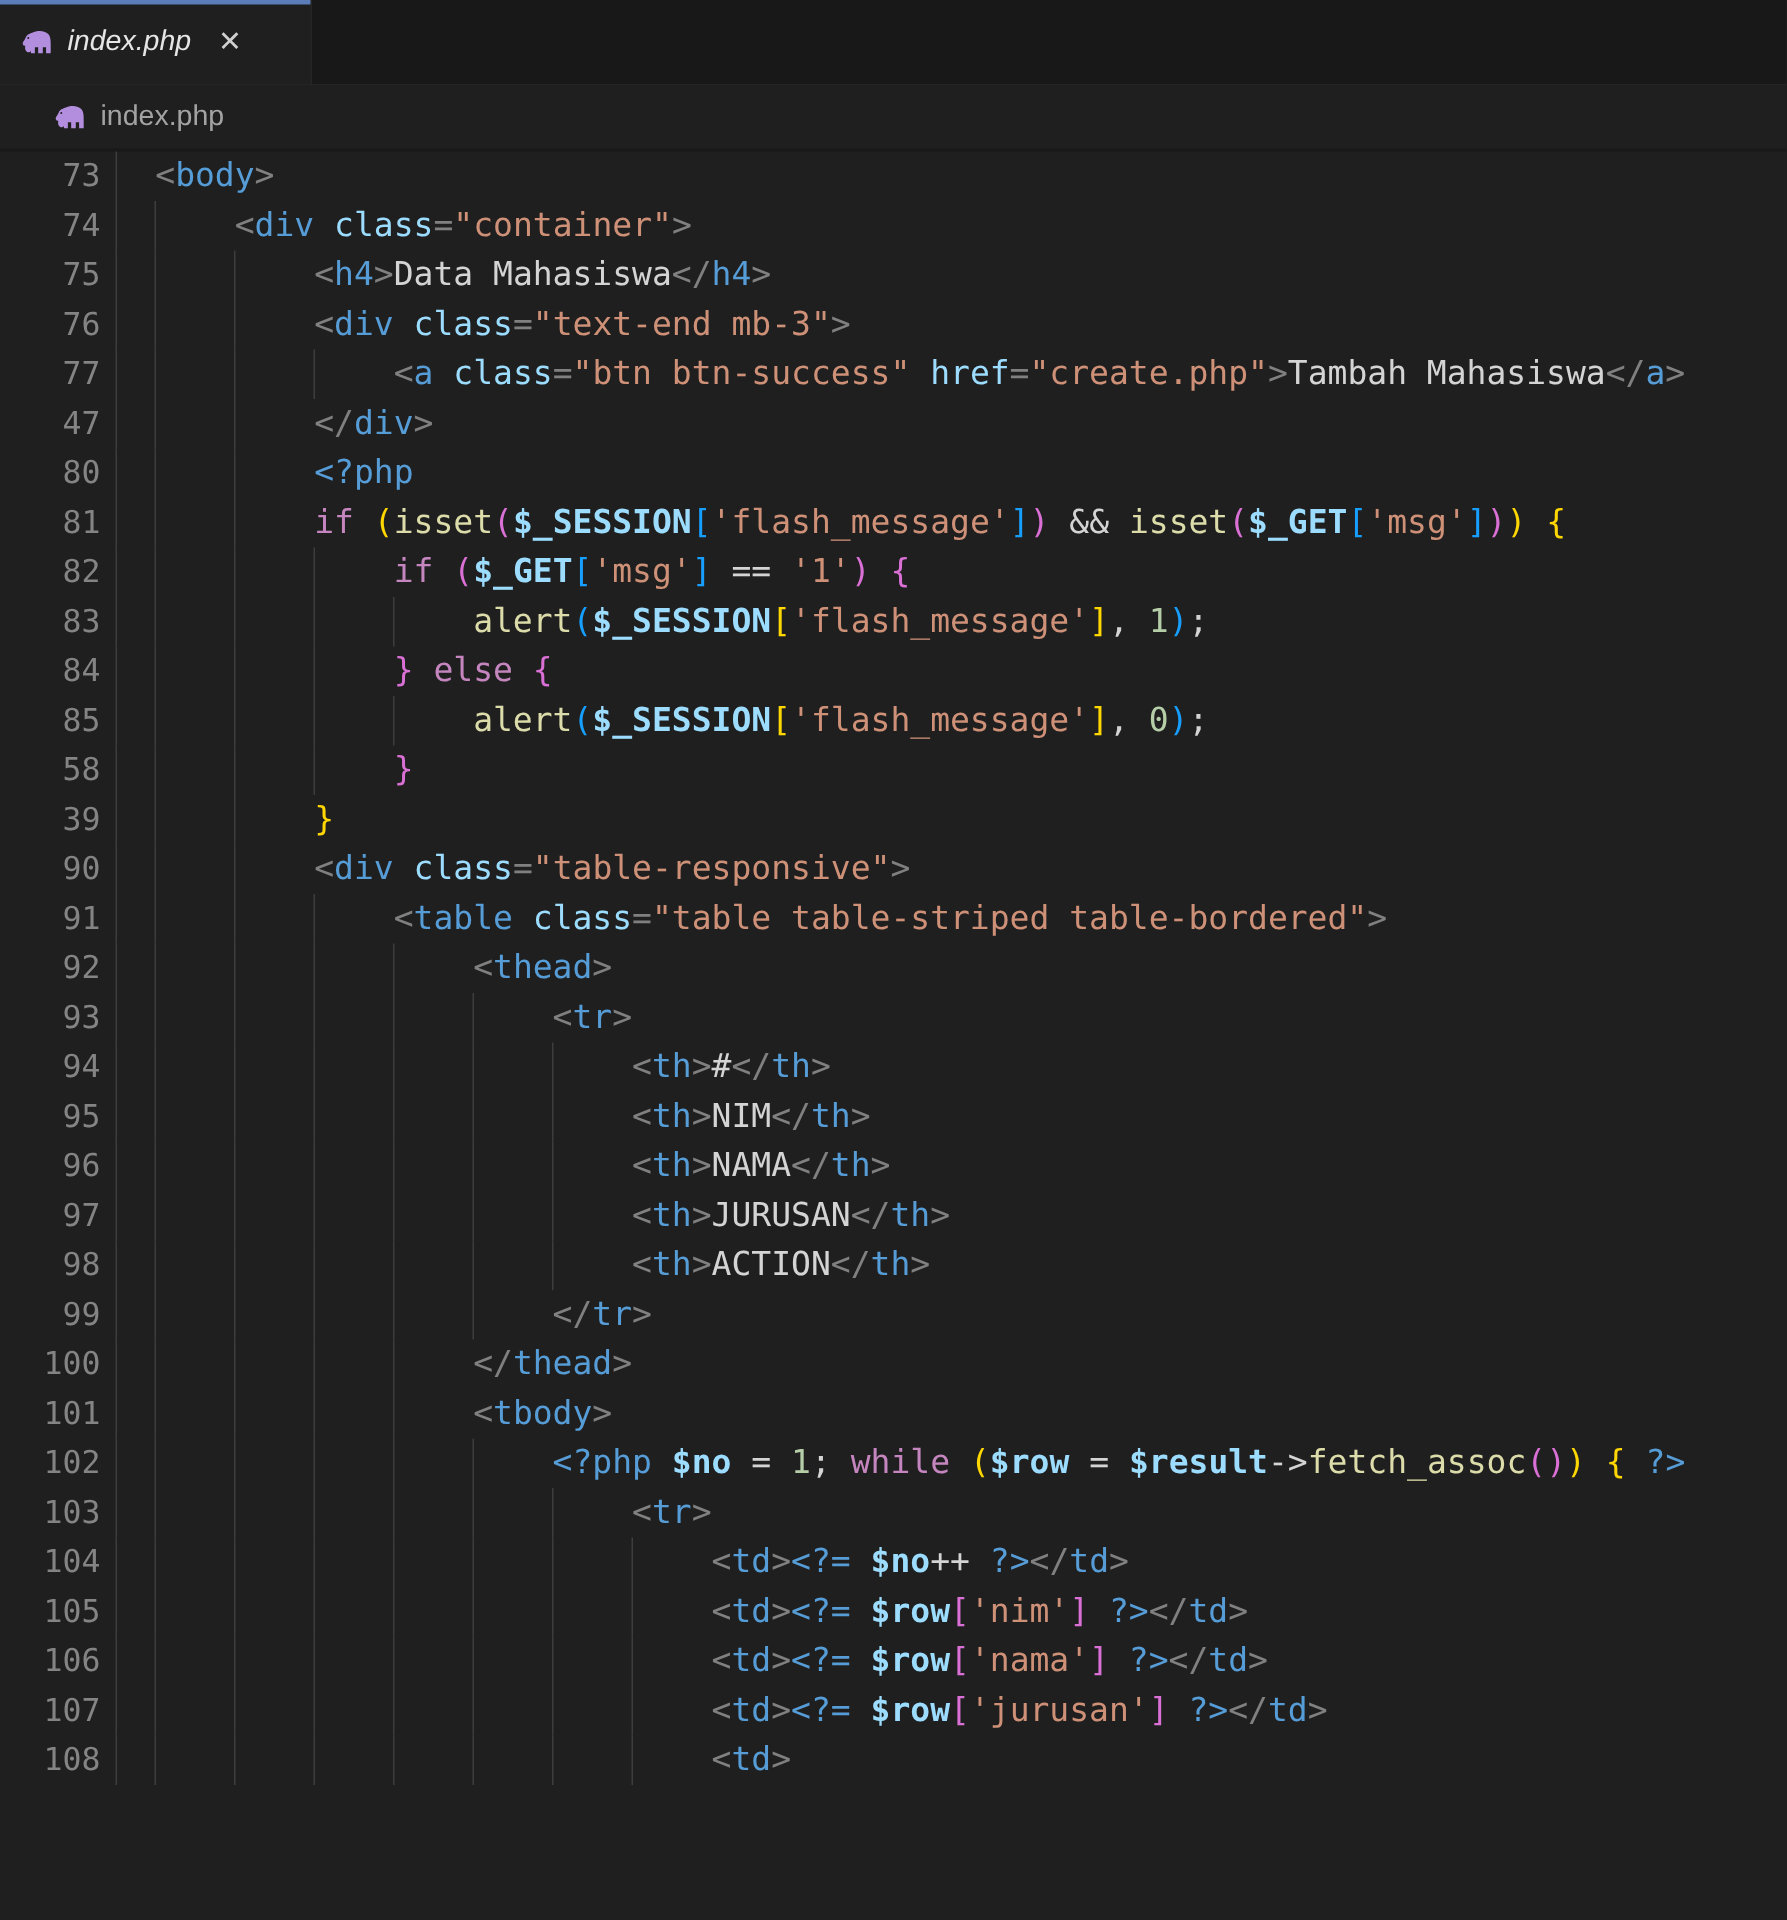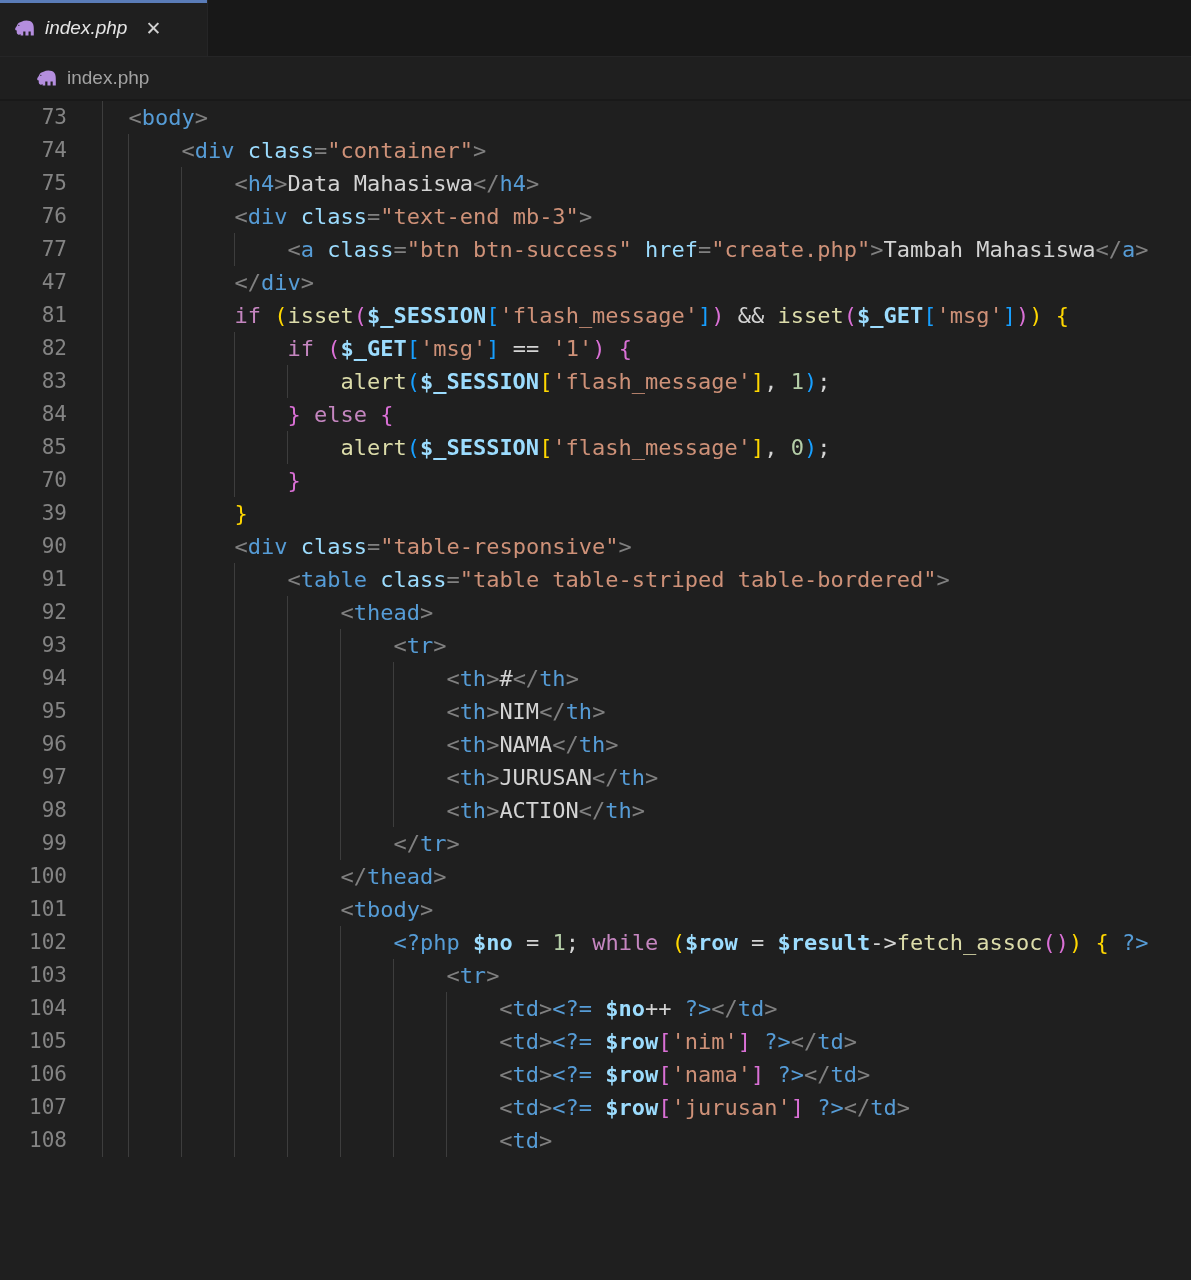--- a/index.html
+++ b/index.html
@@ -21,21 +21,21 @@
   .breadcrumb{height:44px;display:flex;align-items:center;padding-left:36px;
               background:var(--c-bg,#1f1f1f);border-bottom:2px solid #191919;box-sizing:border-box;}
   .breadcrumb .crumb{color:#a3a3a3;font-size:19px;margin-left:9px;}
   .icon{display:inline-flex;align-items:center;}
   .icon svg{width:22px;height:22px;}
   
   .editor{position:relative;}
   .line{display:flex;height:33px;line-height:33px;
         font-family:"DejaVu Sans Mono",monospace;font-size:22px;white-space:pre;}
   .ln{width:67px;flex:none;text-align:right;color:var(--c-ln,#848484);font-size:21px;}
-  .code{position:relative;flex:1;margin-left:35px;}
+  .code{position:relative;flex:1;margin-left:10px;}
   .guide{position:absolute;top:0;bottom:0;width:1px;background:var(--c-guide,#3d3d3d);}
   .t-p   {color:var(--c-p,#808080);}
   .t-tag {color:var(--c-tag,#569cd6);}
   .t-attr{color:var(--c-attr,#9cdcfe);}
   .t-str {color:var(--c-str,#ce9178);}
   .t-txt {color:var(--c-txt,#d4d4d4);}
   .t-kw  {color:var(--c-kw,#c586c0);}
   .t-fn  {color:var(--c-fn,#dcdcaa);}
   .t-var {color:var(--c-var,#9cdcfe);font-weight:bold;}
   .t-num {color:var(--c-num,#b5cea8);}
@@ -74,26 +74,27 @@
 </div>
 
 <div class="editor">
   <div>
       <div class="line"><span class="ln">73</span><span class="code"><i class="guide" style="left: 0ch;"></i><span>  </span><span class="t-p">&lt;</span><span class="t-tag">body</span><span class="t-p">&gt;</span></span></div>
       <div class="line"><span class="ln">74</span><span class="code"><i class="guide" style="left: 0ch;"></i><i class="guide" style="left: 2ch;"></i><span>      </span><span class="t-p">&lt;</span><span class="t-tag">div</span><span class="t-pl"> </span><span class="t-attr">class</span><span class="t-p">=</span><span class="t-str">"container"</span><span class="t-p">&gt;</span></span></div>
       <div class="line"><span class="ln">75</span><span class="code"><i class="guide" style="left: 0ch;"></i><i class="guide" style="left: 2ch;"></i><i class="guide" style="left: 6ch;"></i><span>          </span><span class="t-p">&lt;</span><span class="t-tag">h4</span><span class="t-p">&gt;</span><span class="t-txt">Data Mahasiswa</span><span class="t-p">&lt;/</span><span class="t-tag">h4</span><span class="t-p">&gt;</span></span></div>
       <div class="line"><span class="ln">76</span><span class="code"><i class="guide" style="left: 0ch;"></i><i class="guide" style="left: 2ch;"></i><i class="guide" style="left: 6ch;"></i><span>          </span><span class="t-p">&lt;</span><span class="t-tag">div</span><span class="t-pl"> </span><span class="t-attr">class</span><span class="t-p">=</span><span class="t-str">"text-end mb-3"</span><span class="t-p">&gt;</span></span></div>
       <div class="line"><span class="ln">77</span><span class="code"><i class="guide" style="left: 0ch;"></i><i class="guide" style="left: 2ch;"></i><i class="guide" style="left: 6ch;"></i><i class="guide" style="left: 10ch;"></i><span>              </span><span class="t-p">&lt;</span><span class="t-tag">a</span><span class="t-pl"> </span><span class="t-attr">class</span><span class="t-p">=</span><span class="t-str">"btn btn-success"</span><span class="t-pl"> </span><span class="t-attr">href</span><span class="t-p">=</span><span class="t-str">"create.php"</span><span class="t-p">&gt;</span><span class="t-txt">Tambah Mahasiswa</span><span class="t-p">&lt;/</span><span class="t-tag">a</span><span class="t-p">&gt;</span></span></div>
       <div class="line"><span class="ln">47</span><span class="code"><i class="guide" style="left: 0ch;"></i><i class="guide" style="left: 2ch;"></i><i class="guide" style="left: 6ch;"></i><span>          </span><span class="t-p">&lt;/</span><span class="t-tag">div</span><span class="t-p">&gt;</span></span></div>
+      <div class="line"><span class="ln">80</span><span class="code"><i class="guide" style="left: 0ch;"></i><i class="guide" style="left: 2ch;"></i><i class="guide" style="left: 6ch;"></i><span>          </span><span class="t-php">&lt;?php</span></span></div>
       <div class="line"><span class="ln">81</span><span class="code"><i class="guide" style="left: 0ch;"></i><i class="guide" style="left: 2ch;"></i><i class="guide" style="left: 6ch;"></i><span>          </span><span class="t-kw">if</span><span class="t-pl"> </span><span class="t-b1">(</span><span class="t-fn">isset</span><span class="t-b2">(</span><span class="t-var">$_SESSION</span><span class="t-b3">[</span><span class="t-str">'flash_message'</span><span class="t-b3">]</span><span class="t-b2">)</span><span class="t-pl"> </span><span class="t-op">&amp;&amp;</span><span class="t-pl"> </span><span class="t-fn">isset</span><span class="t-b2">(</span><span class="t-var">$_GET</span><span class="t-b3">[</span><span class="t-str">'msg'</span><span class="t-b3">]</span><span class="t-b2">)</span><span class="t-b1">)</span><span class="t-pl"> </span><span class="t-b1">{</span></span></div>
       <div class="line"><span class="ln">82</span><span class="code"><i class="guide" style="left: 0ch;"></i><i class="guide" style="left: 2ch;"></i><i class="guide" style="left: 6ch;"></i><i class="guide" style="left: 10ch;"></i><span>              </span><span class="t-kw">if</span><span class="t-pl"> </span><span class="t-b2">(</span><span class="t-var">$_GET</span><span class="t-b3">[</span><span class="t-str">'msg'</span><span class="t-b3">]</span><span class="t-pl"> </span><span class="t-op">==</span><span class="t-pl"> </span><span class="t-str">'1'</span><span class="t-b2">)</span><span class="t-pl"> </span><span class="t-b2">{</span></span></div>
       <div class="line"><span class="ln">83</span><span class="code"><i class="guide" style="left: 0ch;"></i><i class="guide" style="left: 2ch;"></i><i class="guide" style="left: 6ch;"></i><i class="guide" style="left: 10ch;"></i><i class="guide" style="left: 14ch;"></i><span>                  </span><span class="t-fn">alert</span><span class="t-b3">(</span><span class="t-var">$_SESSION</span><span class="t-b1">[</span><span class="t-str">'flash_message'</span><span class="t-b1">]</span><span class="t-op">,</span><span class="t-pl"> </span><span class="t-num">1</span><span class="t-b3">)</span><span class="t-op">;</span></span></div>
       <div class="line"><span class="ln">84</span><span class="code"><i class="guide" style="left: 0ch;"></i><i class="guide" style="left: 2ch;"></i><i class="guide" style="left: 6ch;"></i><i class="guide" style="left: 10ch;"></i><span>              </span><span class="t-b2">}</span><span class="t-pl"> </span><span class="t-kw">else</span><span class="t-pl"> </span><span class="t-b2">{</span></span></div>
       <div class="line"><span class="ln">85</span><span class="code"><i class="guide" style="left: 0ch;"></i><i class="guide" style="left: 2ch;"></i><i class="guide" style="left: 6ch;"></i><i class="guide" style="left: 10ch;"></i><i class="guide" style="left: 14ch;"></i><span>                  </span><span class="t-fn">alert</span><span class="t-b3">(</span><span class="t-var">$_SESSION</span><span class="t-b1">[</span><span class="t-str">'flash_message'</span><span class="t-b1">]</span><span class="t-op">,</span><span class="t-pl"> </span><span class="t-num">0</span><span class="t-b3">)</span><span class="t-op">;</span></span></div>
-      <div class="line"><span class="ln">70</span><span class="code"><i class="guide" style="left: 0ch;"></i><i class="guide" style="left: 2ch;"></i><i class="guide" style="left: 6ch;"></i><i class="guide" style="left: 10ch;"></i><span>              </span><span class="t-b2">}</span></span></div>
+      <div class="line"><span class="ln">58</span><span class="code"><i class="guide" style="left: 0ch;"></i><i class="guide" style="left: 2ch;"></i><i class="guide" style="left: 6ch;"></i><i class="guide" style="left: 10ch;"></i><span>              </span><span class="t-b2">}</span></span></div>
       <div class="line"><span class="ln">39</span><span class="code"><i class="guide" style="left: 0ch;"></i><i class="guide" style="left: 2ch;"></i><i class="guide" style="left: 6ch;"></i><span>          </span><span class="t-b1">}</span></span></div>
       <div class="line"><span class="ln">90</span><span class="code"><i class="guide" style="left: 0ch;"></i><i class="guide" style="left: 2ch;"></i><i class="guide" style="left: 6ch;"></i><span>          </span><span class="t-p">&lt;</span><span class="t-tag">div</span><span class="t-pl"> </span><span class="t-attr">class</span><span class="t-p">=</span><span class="t-str">"table-responsive"</span><span class="t-p">&gt;</span></span></div>
       <div class="line"><span class="ln">91</span><span class="code"><i class="guide" style="left: 0ch;"></i><i class="guide" style="left: 2ch;"></i><i class="guide" style="left: 6ch;"></i><i class="guide" style="left: 10ch;"></i><span>              </span><span class="t-p">&lt;</span><span class="t-tag">table</span><span class="t-pl"> </span><span class="t-attr">class</span><span class="t-p">=</span><span class="t-str">"table table-striped table-bordered"</span><span class="t-p">&gt;</span></span></div>
       <div class="line"><span class="ln">92</span><span class="code"><i class="guide" style="left: 0ch;"></i><i class="guide" style="left: 2ch;"></i><i class="guide" style="left: 6ch;"></i><i class="guide" style="left: 10ch;"></i><i class="guide" style="left: 14ch;"></i><span>                  </span><span class="t-p">&lt;</span><span class="t-tag">thead</span><span class="t-p">&gt;</span></span></div>
       <div class="line"><span class="ln">93</span><span class="code"><i class="guide" style="left: 0ch;"></i><i class="guide" style="left: 2ch;"></i><i class="guide" style="left: 6ch;"></i><i class="guide" style="left: 10ch;"></i><i class="guide" style="left: 14ch;"></i><i class="guide" style="left: 18ch;"></i><span>                      </span><span class="t-p">&lt;</span><span class="t-tag">tr</span><span class="t-p">&gt;</span></span></div>
       <div class="line"><span class="ln">94</span><span class="code"><i class="guide" style="left: 0ch;"></i><i class="guide" style="left: 2ch;"></i><i class="guide" style="left: 6ch;"></i><i class="guide" style="left: 10ch;"></i><i class="guide" style="left: 14ch;"></i><i class="guide" style="left: 18ch;"></i><i class="guide" style="left: 22ch;"></i><span>                          </span><span class="t-p">&lt;</span><span class="t-tag">th</span><span class="t-p">&gt;</span><span class="t-txt">#</span><span class="t-p">&lt;/</span><span class="t-tag">th</span><span class="t-p">&gt;</span></span></div>
       <div class="line"><span class="ln">95</span><span class="code"><i class="guide" style="left: 0ch;"></i><i class="guide" style="left: 2ch;"></i><i class="guide" style="left: 6ch;"></i><i class="guide" style="left: 10ch;"></i><i class="guide" style="left: 14ch;"></i><i class="guide" style="left: 18ch;"></i><i class="guide" style="left: 22ch;"></i><span>                          </span><span class="t-p">&lt;</span><span class="t-tag">th</span><span class="t-p">&gt;</span><span class="t-txt">NIM</span><span class="t-p">&lt;/</span><span class="t-tag">th</span><span class="t-p">&gt;</span></span></div>
       <div class="line"><span class="ln">96</span><span class="code"><i class="guide" style="left: 0ch;"></i><i class="guide" style="left: 2ch;"></i><i class="guide" style="left: 6ch;"></i><i class="guide" style="left: 10ch;"></i><i class="guide" style="left: 14ch;"></i><i class="guide" style="left: 18ch;"></i><i class="guide" style="left: 22ch;"></i><span>                          </span><span class="t-p">&lt;</span><span class="t-tag">th</span><span class="t-p">&gt;</span><span class="t-txt">NAMA</span><span class="t-p">&lt;/</span><span class="t-tag">th</span><span class="t-p">&gt;</span></span></div>
       <div class="line"><span class="ln">97</span><span class="code"><i class="guide" style="left: 0ch;"></i><i class="guide" style="left: 2ch;"></i><i class="guide" style="left: 6ch;"></i><i class="guide" style="left: 10ch;"></i><i class="guide" style="left: 14ch;"></i><i class="guide" style="left: 18ch;"></i><i class="guide" style="left: 22ch;"></i><span>                          </span><span class="t-p">&lt;</span><span class="t-tag">th</span><span class="t-p">&gt;</span><span class="t-txt">JURUSAN</span><span class="t-p">&lt;/</span><span class="t-tag">th</span><span class="t-p">&gt;</span></span></div>
       <div class="line"><span class="ln">98</span><span class="code"><i class="guide" style="left: 0ch;"></i><i class="guide" style="left: 2ch;"></i><i class="guide" style="left: 6ch;"></i><i class="guide" style="left: 10ch;"></i><i class="guide" style="left: 14ch;"></i><i class="guide" style="left: 18ch;"></i><i class="guide" style="left: 22ch;"></i><span>                          </span><span class="t-p">&lt;</span><span class="t-tag">th</span><span class="t-p">&gt;</span><span class="t-txt">ACTION</span><span class="t-p">&lt;/</span><span class="t-tag">th</span><span class="t-p">&gt;</span></span></div>

